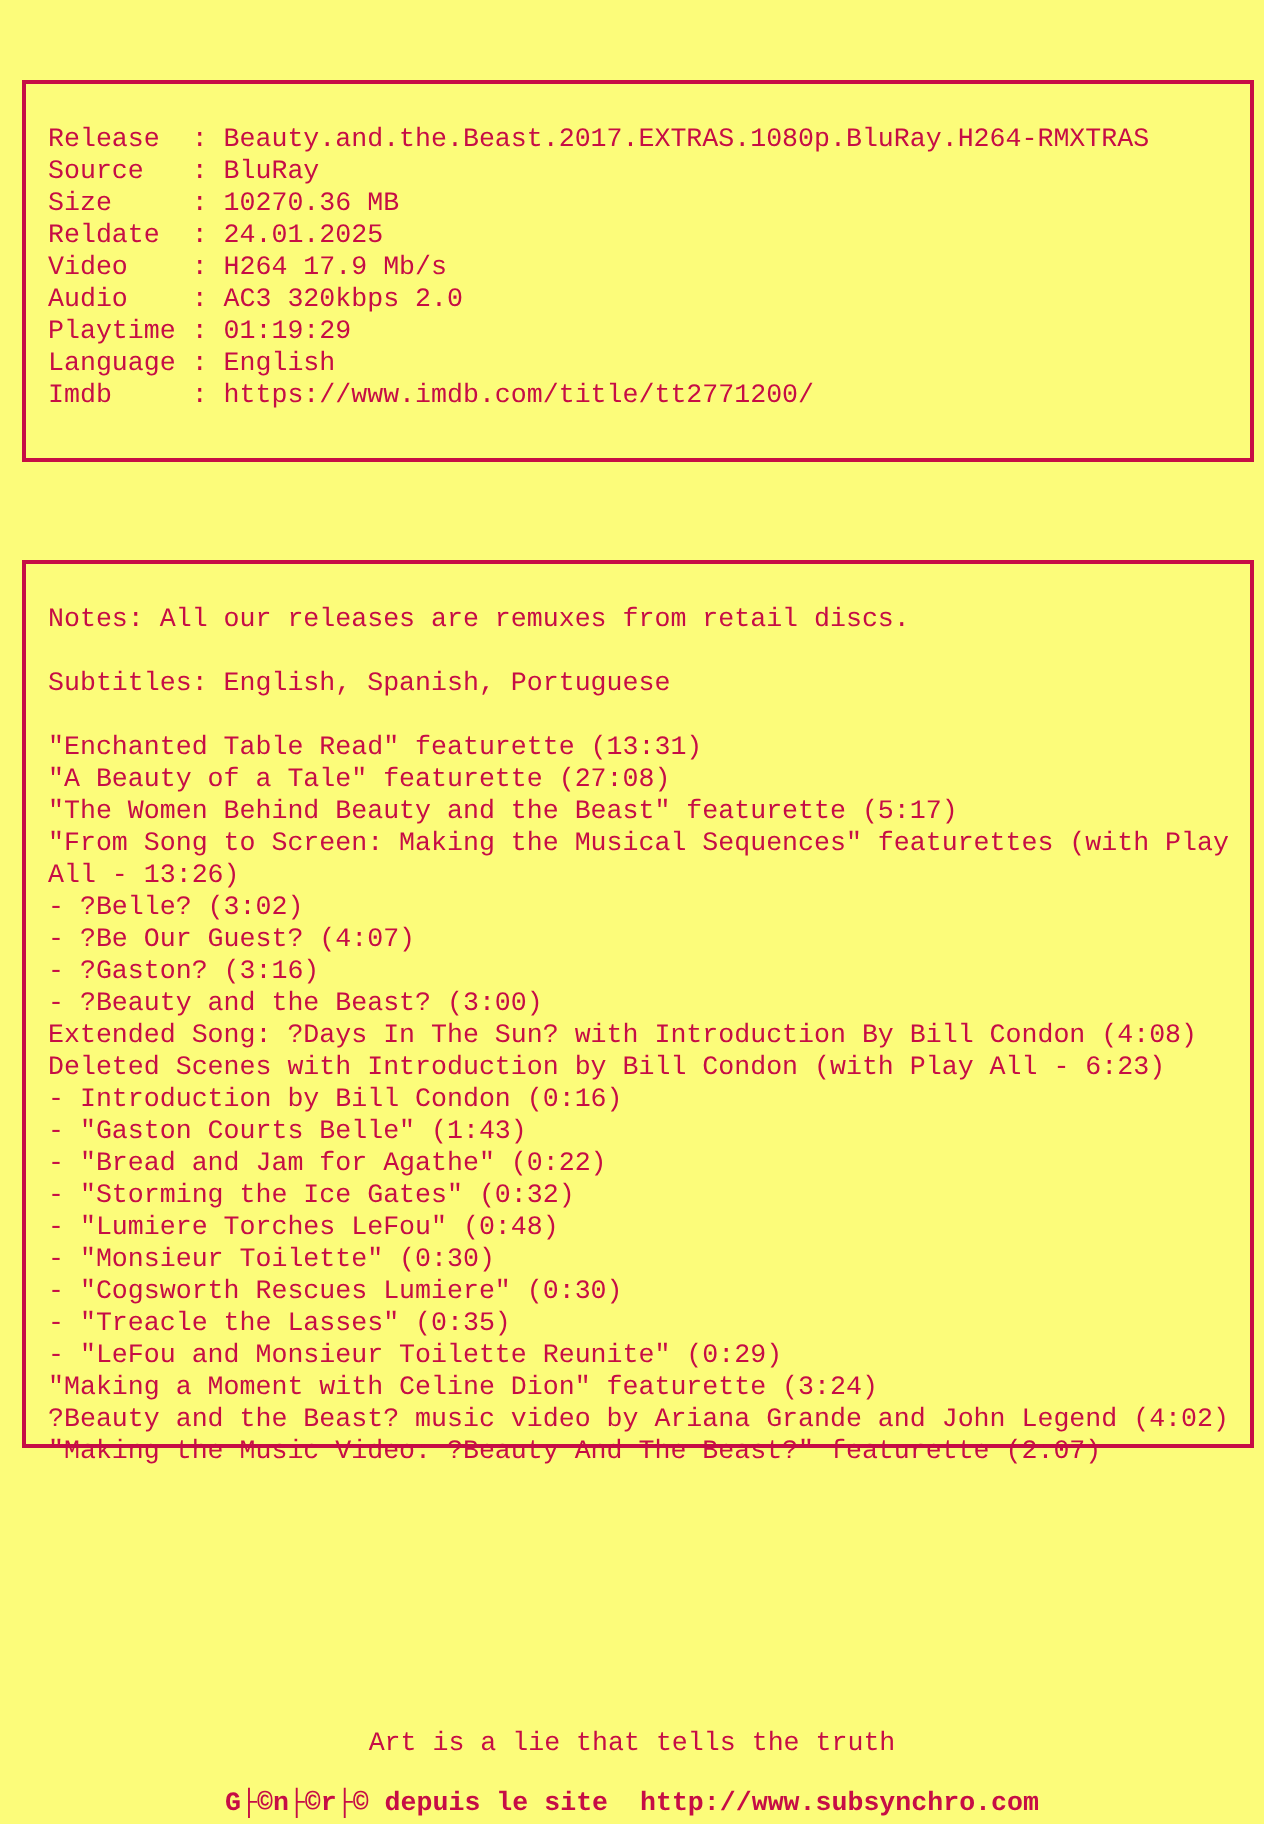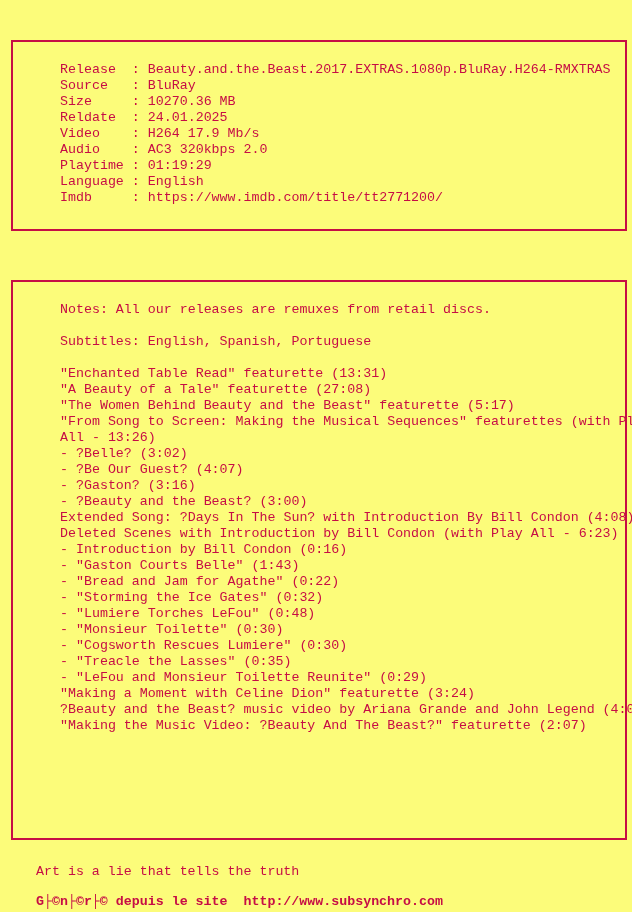--- a/index.html
+++ b/index.html
@@ -1,19 +1,19 @@
 <!DOCTYPE html>
 <html style="--bg: #fcfc7a; --fg: #c60d45;"><head>
 <meta charset="utf-8">
 <style>
   :root {
     --bg: #fcfc7a;
     --fg: #c60d45;
   }
-  * { box-sizing: border-box; padding-left: 36px; }
+  * { box-sizing: border-box; }
   html, body {
     margin: 0;
     padding: 0;
   }
   body {
     position: relative;
     width: 632px;
     height: 912px;
     background: var(--bg);
     font-family: "Liberation Mono", "DejaVu Sans Mono", monospace;
@@ -21,34 +21,35 @@
     overflow: hidden;
   }
   .box {
     position: absolute;
     left: 11px;
     width: 616px;
     border: 2px solid var(--fg);
     background: var(--bg);
   }
   #release-box { top: 40px;  height: 191px; }
-  #notes-box   { top: 280px; height: 560px; }
+  #notes-box   { top: 280px; height: 444px; }
   .box pre {
     margin: 0;
     padding: 20px 6px 0 11px;
     font-family: "Liberation Mono", "DejaVu Sans Mono", monospace;
     font-size: 13.3px;
     line-height: 16px;
     color: var(--fg);
     white-space: pre;
   }
   .footer-line {
     position: absolute;
     left: 0;
     width: 100%;
+    text-align: center;
     font-size: 13.3px;
     line-height: 16px;
     letter-spacing: 0;
     white-space: pre;
   }
   #footer-quote  { top: 864px; }
   #footer-credit { top: 894px; font-weight: bold; }
 </style>
 </head>
 <body>

